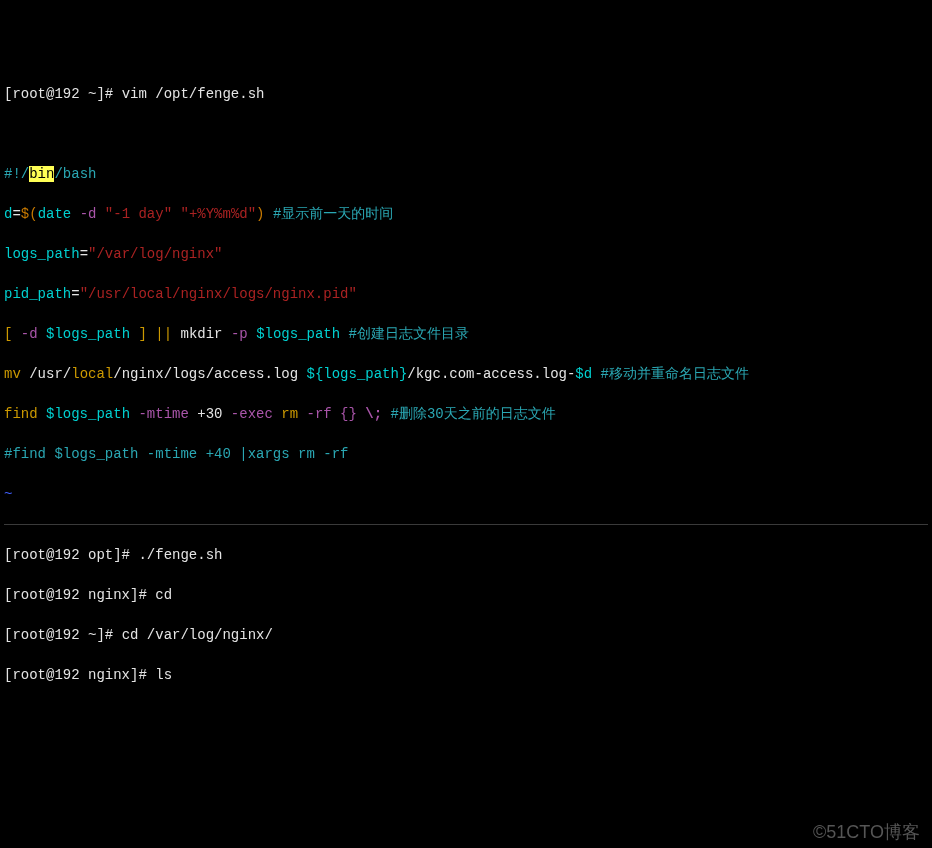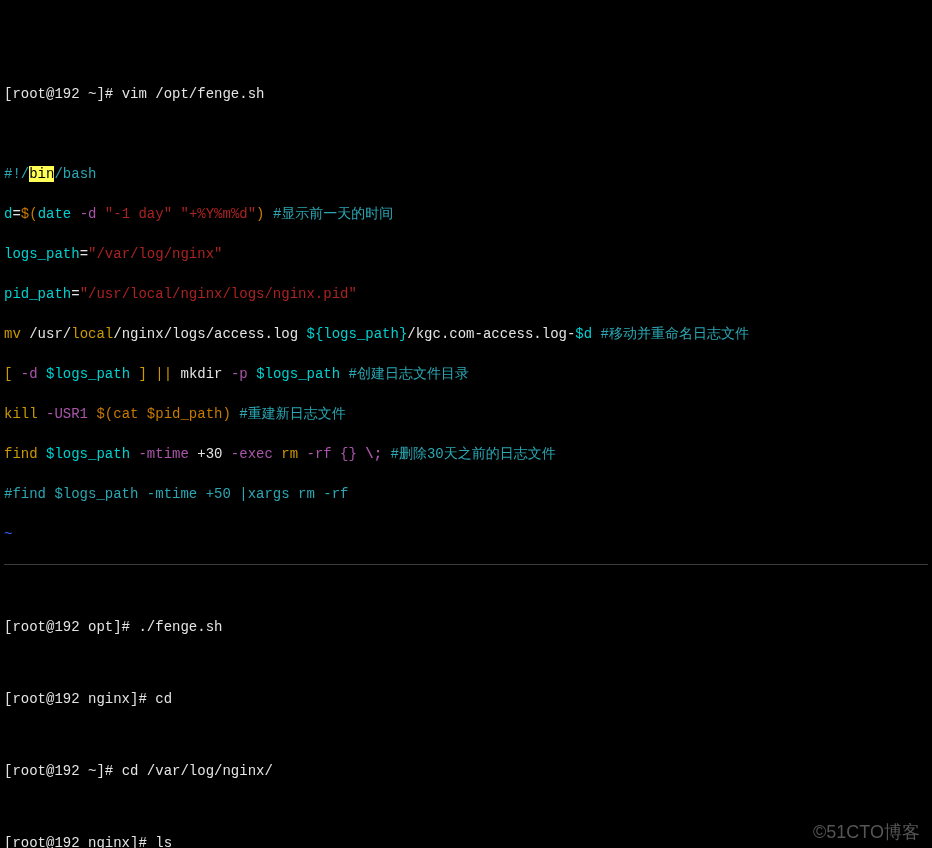--- a/index.html
+++ b/index.html
@@ -10,21 +10,21 @@
     line-height: 20px;
     margin: 0;
     padding: 0;
     width: 932px;
     white-space: pre;
     overflow: hidden;
   }
   .term { padding: 4px 4px 8px 4px; }
   .ln { display: block; min-height: 20px; }
   .hr { border-top: 1px solid #3a3a3a; margin: 0; }
-  .white { color: #e4e4e4; margin-top: 32px; }
+  .white { color: #e4e4e4; }
   .reddim{ color: #aa2222; }
   .yellowtext{ color: #cc9900; }
   .hl-yellow { background: #ffff55; color: #000; }
   .cyan  { color: #2aa7b3; }
   .bcyan { color: #00d0d0; }
   .purple{ color: #aa55aa; }
   .blue  { color: #4060ff; }
   .orange{ color: #c77900; }
   .bold  { font-weight: bold; }
   .watermark { position: fixed; right:12px; bottom:6px; color:#555; font-size:18px; font-family: sans-serif; }
@@ -33,25 +33,24 @@
 <body>
 
 
 <div class="term">
 <span class="ln"><span class="white">[root@192 ~]# </span><span class="white">vim /opt/fenge.sh</span></span>
 <span class="ln"> </span>
 <span class="ln"><span class="cyan">#!/</span><span class="hl-yellow">bin</span><span class="cyan">/bash</span></span>
 <span class="ln"><span class="bcyan">d</span><span class="white">=</span><span class="orange">$(</span><span class="bcyan">date </span><span class="purple">-d </span><span class="reddim">"-1 day"</span><span> </span><span class="reddim">"+%Y%m%d"</span><span class="orange">)</span><span class="cyan"> #显示前一天的时间</span></span>
 <span class="ln"><span class="bcyan">logs_path</span><span class="white">=</span><span class="reddim">"/var/log/nginx"</span></span>
 <span class="ln"><span class="bcyan">pid_path</span><span class="white">=</span><span class="reddim">"/usr/local/nginx/logs/nginx.pid"</span></span>
+<span class="ln"><span class="yellowtext">[ </span><span class="purple">-d </span><span class="bcyan">$logs_path</span><span class="yellowtext"> ] </span><span class="yellowtext">|| </span><span class="white">mkdir </span><span class="purple">-p </span><span class="bcyan">$logs_path</span><span class="cyan"> #创建日志文件目录</span></span>
 <span class="ln"><span class="yellowtext">mv </span><span class="white">/usr/</span><span class="yellowtext">local</span><span class="white">/nginx/logs/access.log </span><span class="bcyan">${logs_path}</span><span class="white">/kgc.com-access.log-</span><span class="bcyan">$d</span><span class="cyan"> #移动并重命名日志文件</span></span>
-<span class="ln"><span class="yellowtext">[ </span><span class="purple">-d </span><span class="bcyan">$logs_path</span><span class="yellowtext"> ] </span><span class="yellowtext">|| </span><span class="white">mkdir </span><span class="purple">-p </span><span class="bcyan">$logs_path</span><span class="cyan"> #创建日志文件目录</span></span>
-<span class="ln"><span class="yellowtext">kill </span><span class="purple">-USR1 </span><span class="orange">$(cat $pid_path)</span><span class="cyan"> #重建新日志文件</span></span>
 <span class="ln"><span class="yellowtext">find </span><span class="bcyan">$logs_path</span><span class="purple"> -mtime </span><span class="white">+30 </span><span class="purple">-exec </span><span class="yellowtext">rm </span><span class="purple">-rf {} </span><span class="purple bold">\; </span><span class="cyan">#删除30天之前的日志文件</span></span>
-<span class="ln"><span class="cyan">#find $logs_path </span><span class="cyan">-mtime </span><span class="cyan">+50 |xargs rm -rf</span></span>
+<span class="ln"><span class="cyan">#find $logs_path </span><span class="cyan">-mtime </span><span class="cyan">+40 |xargs rm -rf</span></span>
 <span class="ln blue">~</span>
 <div class="hr"></div>
 <span class="ln white"><span>[root@192 opt]# </span><span>./fenge.sh</span></span>
 <span class="ln white"><span>[root@192 nginx]# </span><span>cd</span></span>
 <span class="ln white"><span>[root@192 ~]# </span><span>cd /var/log/nginx/</span></span>
 <span class="ln white"><span>[root@192 nginx]# </span><span>ls</span></span>
 
 
 
 

